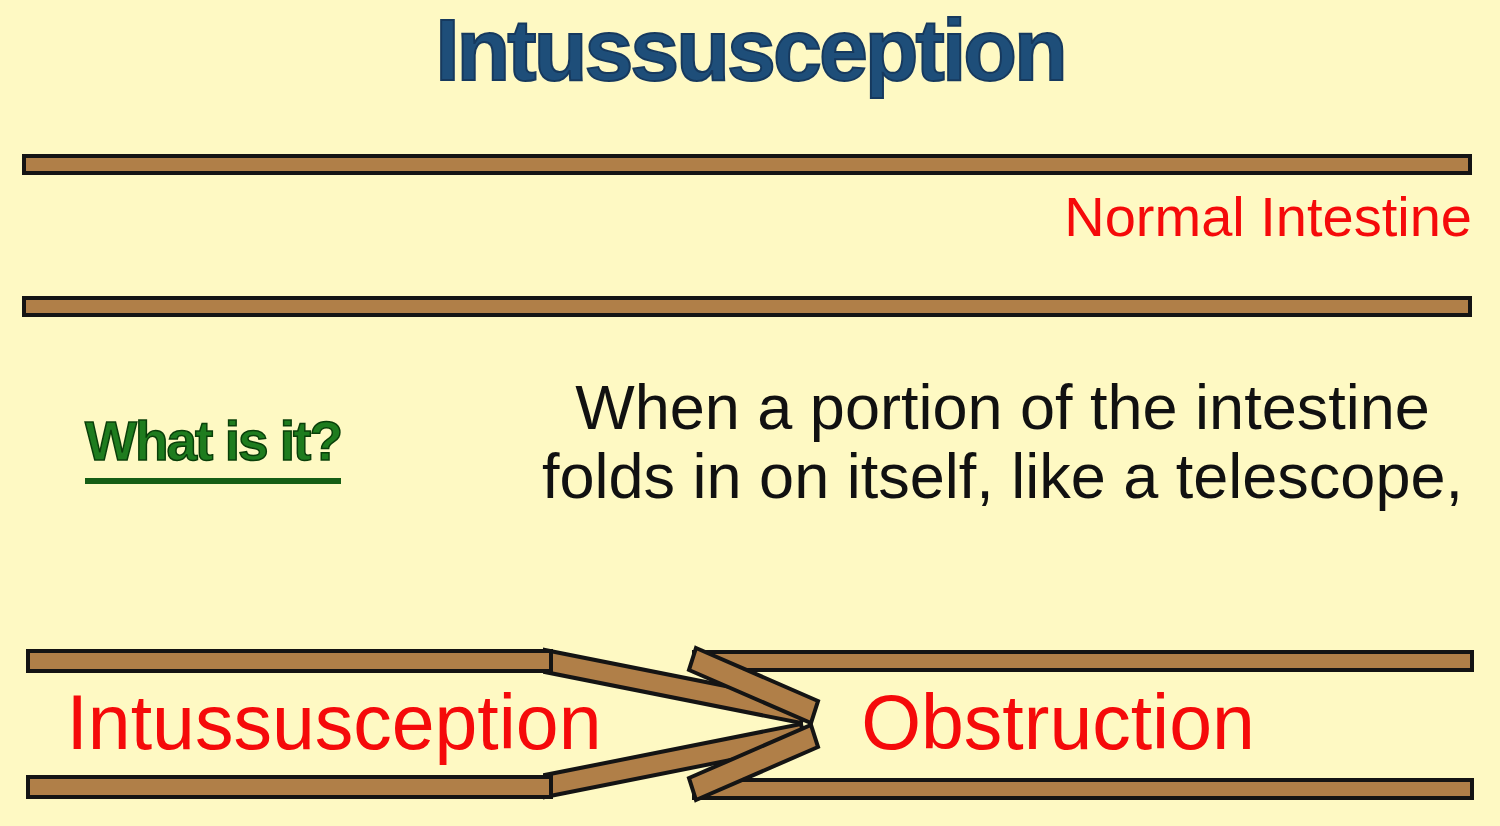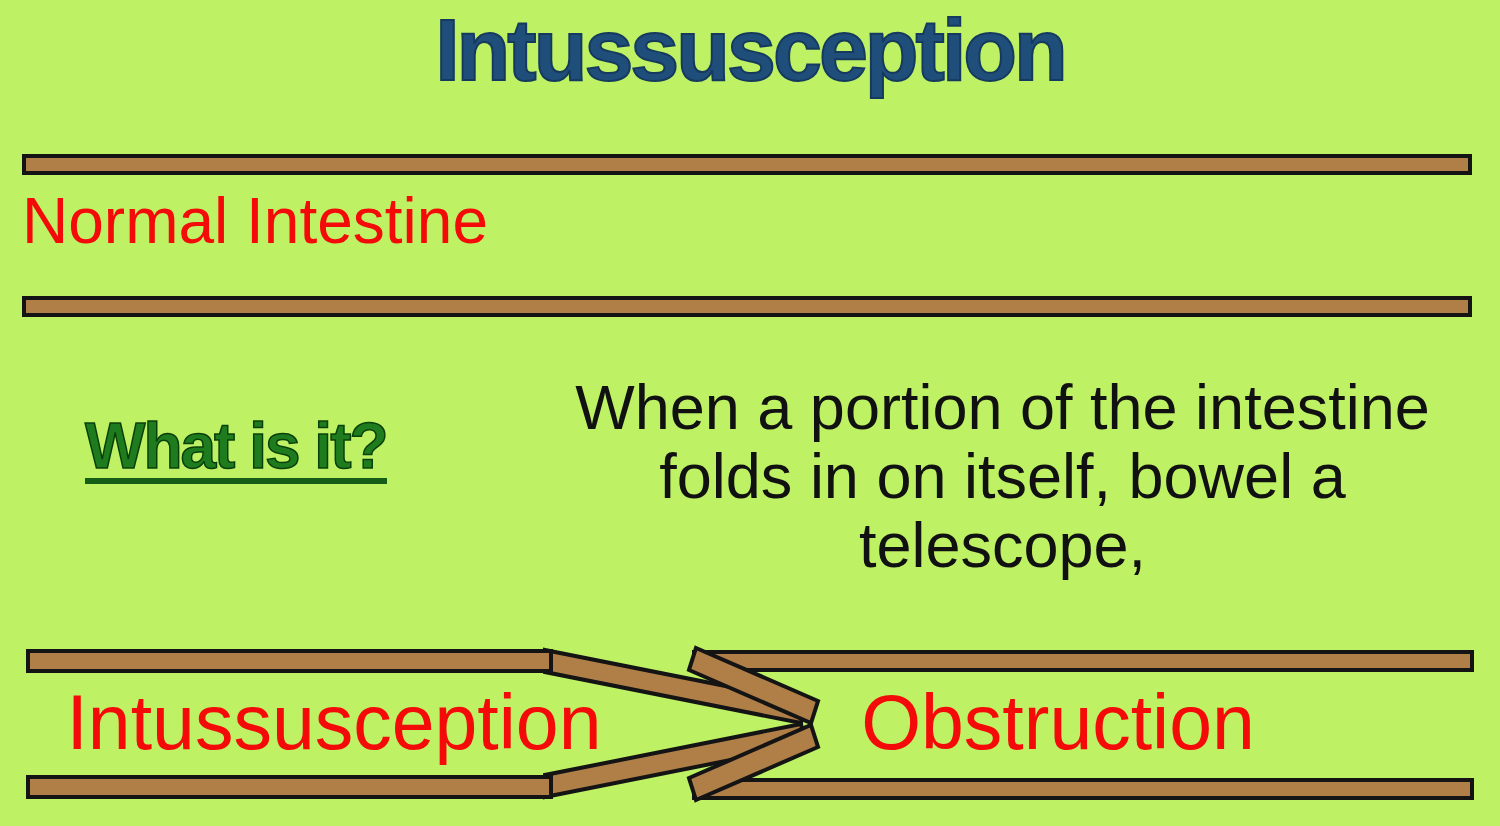--- a/index.html
+++ b/index.html
@@ -1,20 +1,20 @@
 <!DOCTYPE html>
 <html style="--blue: #1E4E79; --blue-outline: #16395E; --red: #F50A0A; --green: #1E7C1E; --green-outline: #093F09; --green-underline: #155E15; --brown: #B07F48; --ink: #141414; --text: #111111;"><head>
 <meta charset="utf-8">
 <style>
   html, body { margin: 0; padding: 0; background: #ffffff; }
   .canvas {
     position: relative;
     width: 1500px;
     height: 826px;
-    background: #bef264;
+    background: #fef9c3;
     overflow: hidden;
     font-family: "Liberation Sans", sans-serif;
   }
 
   
   .title {
     position: absolute;
     top: 4px;
     left: 0;
     width: 1500px;
@@ -38,38 +38,39 @@
     border: 4px solid var(--ink, #141414);
   }
   .tube-bar.top    { top: 154px; }
   .tube-bar.bottom { top: 296px; }
 
   .normal-label {
     position: absolute;
     top: 189px;
     left: 22px;
     width: 1450px;
-    text-align: left;
-    font-size: 64px;
+    text-align: right;
+    font-size: 56px;
     line-height: 1;
     color: var(--red, #F50A0A);
   }
 
   
   .question {
     position: absolute;
     top: 414px;
     left: 85px;
     display: inline-block;
-    font-size: 64px;
+    font-size: 55px;
     font-weight: bold;
     letter-spacing: -2px;
     line-height: 1;
     color: var(--green, #1E7C1E);
     -webkit-text-stroke: 1.5px var(--green-outline, #093F09);
+    padding-bottom: 9px;
     border-bottom: 6px solid var(--green-underline, #155E15);
   }
 
   
   .definition {
     position: absolute;
     top: 373px;
     left: 535px;
     width: 935px;
     text-align: center;
@@ -109,21 +110,21 @@
 
   <h1 class="title">Intussusception</h1>
 
   <div class="tube-bar top"></div>
   <div class="normal-label">Normal Intestine</div>
   <div class="tube-bar bottom"></div>
 
   <div class="question">What is it?</div>
   <div class="definition">
     <div>When a portion of the intestine</div>
-    <div>folds in on itself, bowel a telescope,</div>
+    <div>folds in on itself, like a telescope,</div>
   </div>
 
   <svg class="diagram" width="1500" height="200" viewBox="0 0 1500 200" aria-hidden="true">
 
     <polygon points="545,22 806,74 801,95 545,44"></polygon>
     <polygon points="545,169 806,117 801,96 545,147"></polygon>
 
     <rect x="694" y="24" width="778" height="18"></rect>
     <rect x="694" y="152" width="778" height="18"></rect>
 

